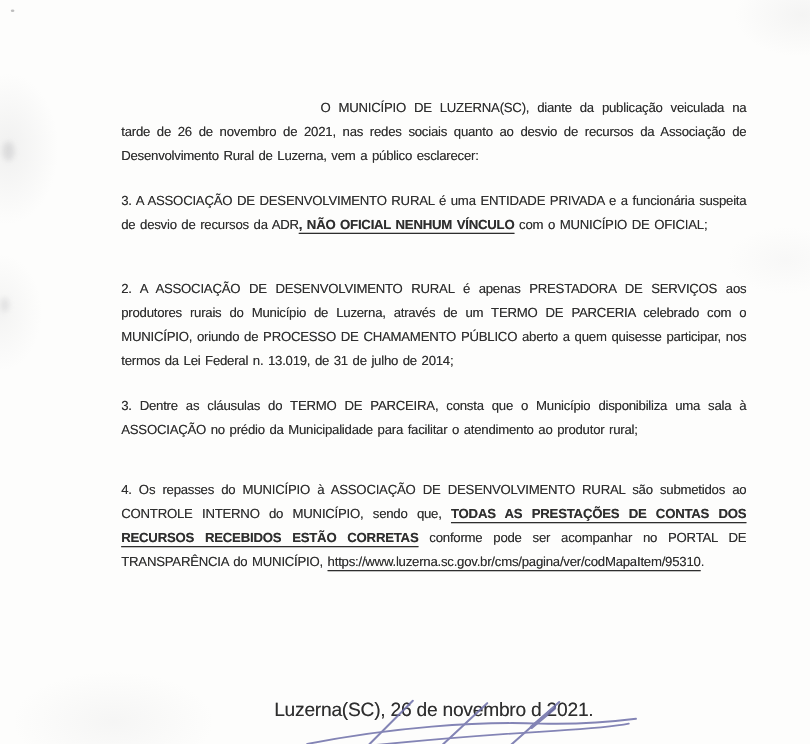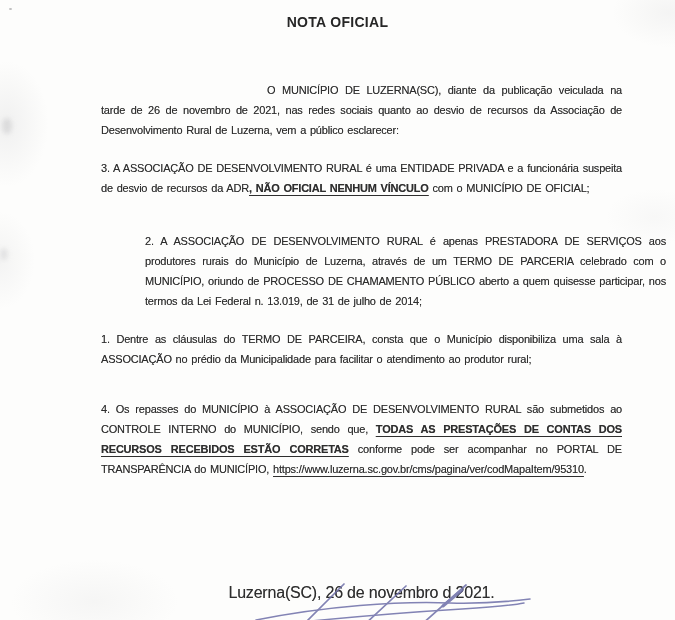--- a/index.html
+++ b/index.html
@@ -38,21 +38,21 @@
     line-height: 20px;
     letter-spacing: -0.2px;
     word-spacing: 1px;
     text-align: justify;
     color: #2e2e2e;
     text-shadow: 0 0 0.4px rgba(45,45,45,0.55);
   }
   .para.indent { text-indent: 166px; }
   .p-intro { top: 80px; }
   .p-item1 { top: 158px; }
-  .p-item2 { top: 231px; margin-left: 44px; }
+  .p-item2 { top: 231px; }
   .p-item3 { top: 329px; }
   .p-item4 { top: 399px; }
   .p-item5 { top: 507px; }
   .para span.b { font-weight: bold; }
   .para span.u {
     text-decoration: underline;
     text-decoration-thickness: 1.4px;
     text-underline-offset: 3px;
   }
   .dateline {
@@ -82,26 +82,25 @@
 </style>
 </head>
 <body>
 
 <div class="sheet">
 
   <div class="speck speck-1"></div>
   <div class="speck speck-2"></div>
   <div class="speck speck-3"></div>
 
-  <div class="doc-title">NOTA OFICIAL</div>
 
   <div class="para indent p-intro"><span>O MUNICÍPIO DE LUZERNA(SC), diante da publicação veiculada na tarde de 26 de novembro de 2021, nas redes sociais quanto ao desvio de recursos da Associação de Desenvolvimento Rural de Luzerna, vem a público esclarecer:</span></div>
   <div class="para p-item1"><span>3. A ASSOCIAÇÃO DE DESENVOLVIMENTO RURAL é uma ENTIDADE PRIVADA e a funcionária suspeita de desvio de recursos da ADR</span><span class="b u">, NÃO OFICIAL NENHUM VÍNCULO</span><span> com o MUNICÍPIO DE OFICIAL;</span></div>
   <div class="para p-item2"><span>2. A ASSOCIAÇÃO DE DESENVOLVIMENTO RURAL é apenas PRESTADORA DE SERVIÇOS aos produtores rurais do Município de Luzerna, através de um TERMO DE PARCERIA celebrado com o MUNICÍPIO, oriundo de PROCESSO DE CHAMAMENTO PÚBLICO aberto a quem quisesse participar, nos termos da Lei Federal n. 13.019, de 31 de julho de 2014;</span></div>
-  <div class="para p-item3"><span>1. Dentre as cláusulas do TERMO DE PARCEIRA, consta que o Município disponibiliza uma sala à ASSOCIAÇÃO no prédio da Municipalidade para facilitar o atendimento ao produtor rural;</span></div>
+  <div class="para p-item3"><span>3. Dentre as cláusulas do TERMO DE PARCEIRA, consta que o Município disponibiliza uma sala à ASSOCIAÇÃO no prédio da Municipalidade para facilitar o atendimento ao produtor rural;</span></div>
   <div class="para p-item4"><span>4. Os repasses do MUNICÍPIO à ASSOCIAÇÃO DE DESENVOLVIMENTO RURAL são submetidos ao CONTROLE INTERNO do MUNICÍPIO, sendo que, </span><span class="b u">TODAS AS PRESTAÇÕES DE CONTAS DOS RECURSOS RECEBIDOS ESTÃO CORRETAS</span><span> conforme pode ser acompanhar no PORTAL DE TRANSPARÊNCIA do MUNICÍPIO, </span><span class="u">https://www.luzerna.sc.gov.br/cms/pagina/ver/codMapaItem/95310</span><span>.</span></div>
 
   <div class="dateline">Luzerna(SC), 26 de novembro d 2021.</div>
 
   <div class="signature">
     <svg viewBox="0 0 320 54" xmlns="http://www.w3.org/2000/svg">
       <g fill="none" stroke-linecap="round" opacity="0.88">
         <path stroke-width="1.6" d="M 34 46 C 105 32, 175 27, 228 29 C 265 30, 292 27, 308 25" stroke="#7273ab"></path>
         <path stroke-width="1.5" d="M 40 52 C 115 44, 190 38, 240 35 C 272 33, 292 31, 302 29" stroke="#7273ab"></path>
         <path stroke-width="1.7" d="M 82 50 L 122 10" stroke="#7273ab"></path>

